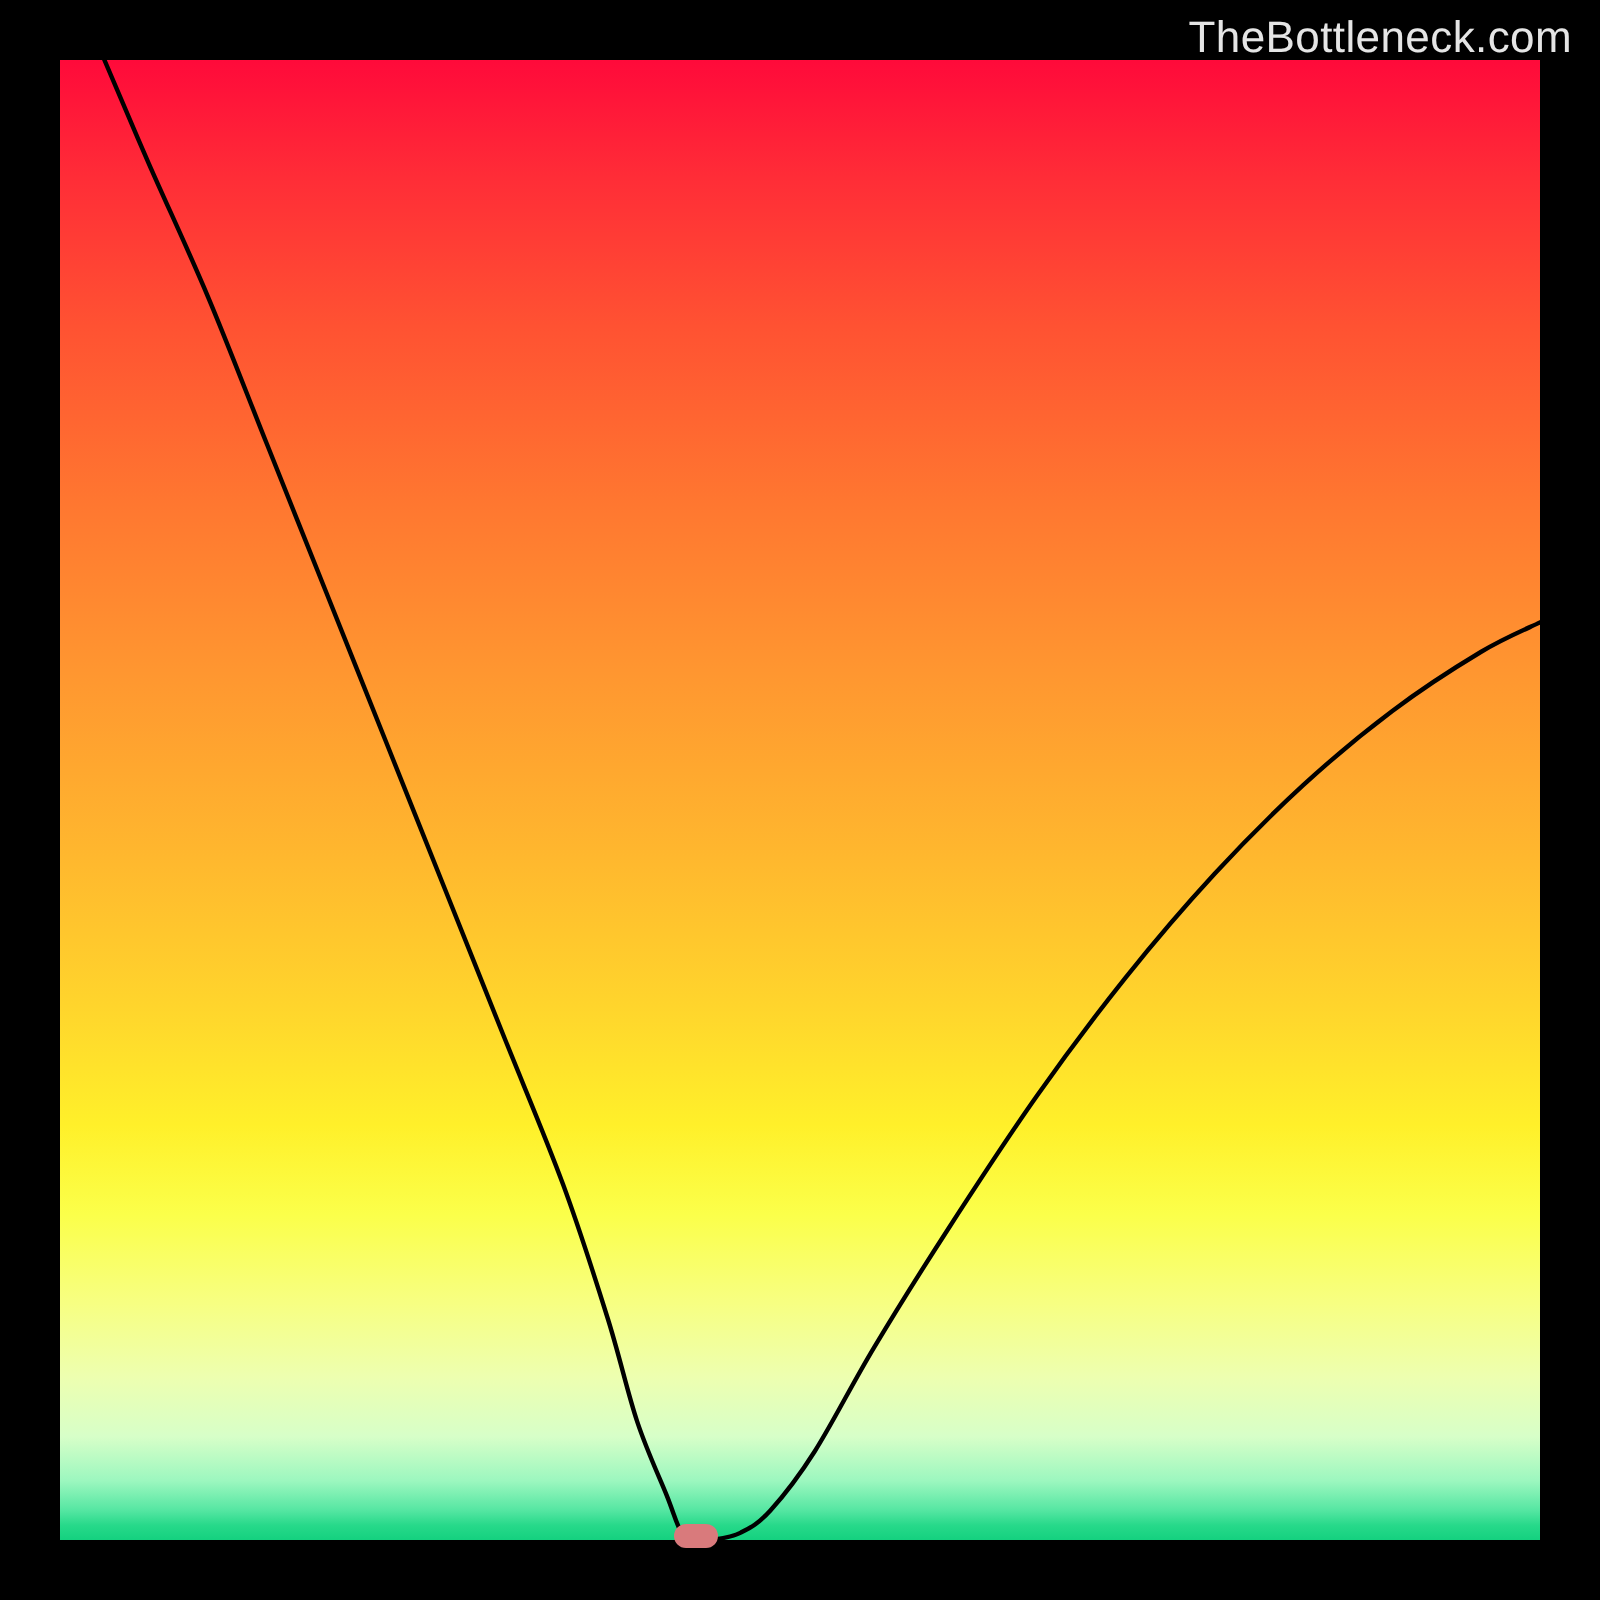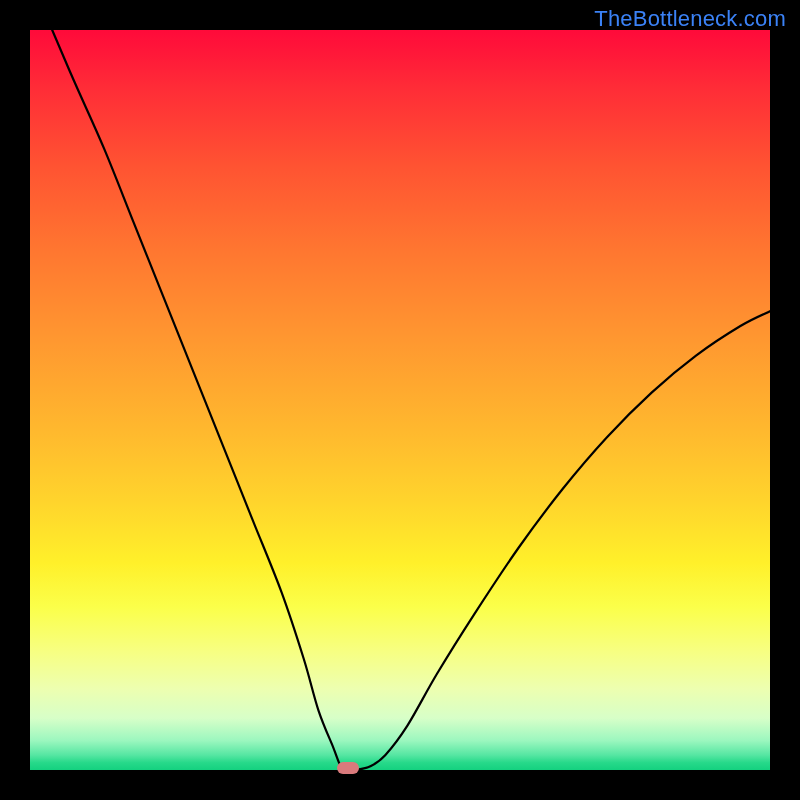--- a/index.html
+++ b/index.html
@@ -43,21 +43,21 @@
       #9cf7bf 96%,
       #55e6a2 98%,
       #27d98a 99%,
       #14d17f 100%
     );
   }
   .watermark {
     position: absolute;
     top: 6px;
     right: 14px;
-    color: #3b82f6;
+    color: #e5e5e5;
     font-size: 22px;
     font-weight: 500;
     letter-spacing: 0.2px;
   }
   .curve {
     position: absolute;
     left: 0;
     top: 0;
     width: 740px;
     height: 740px;

